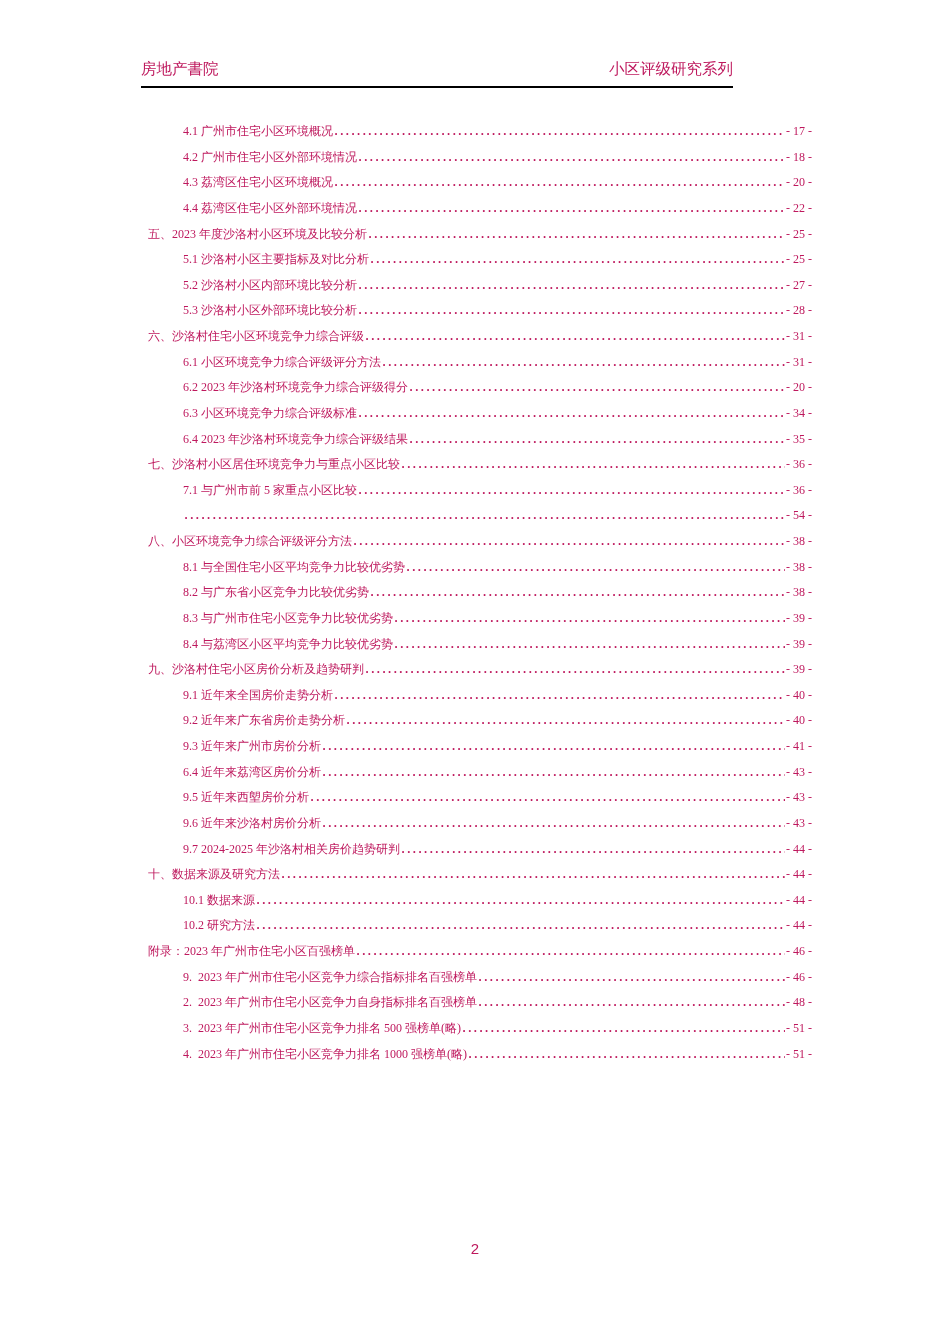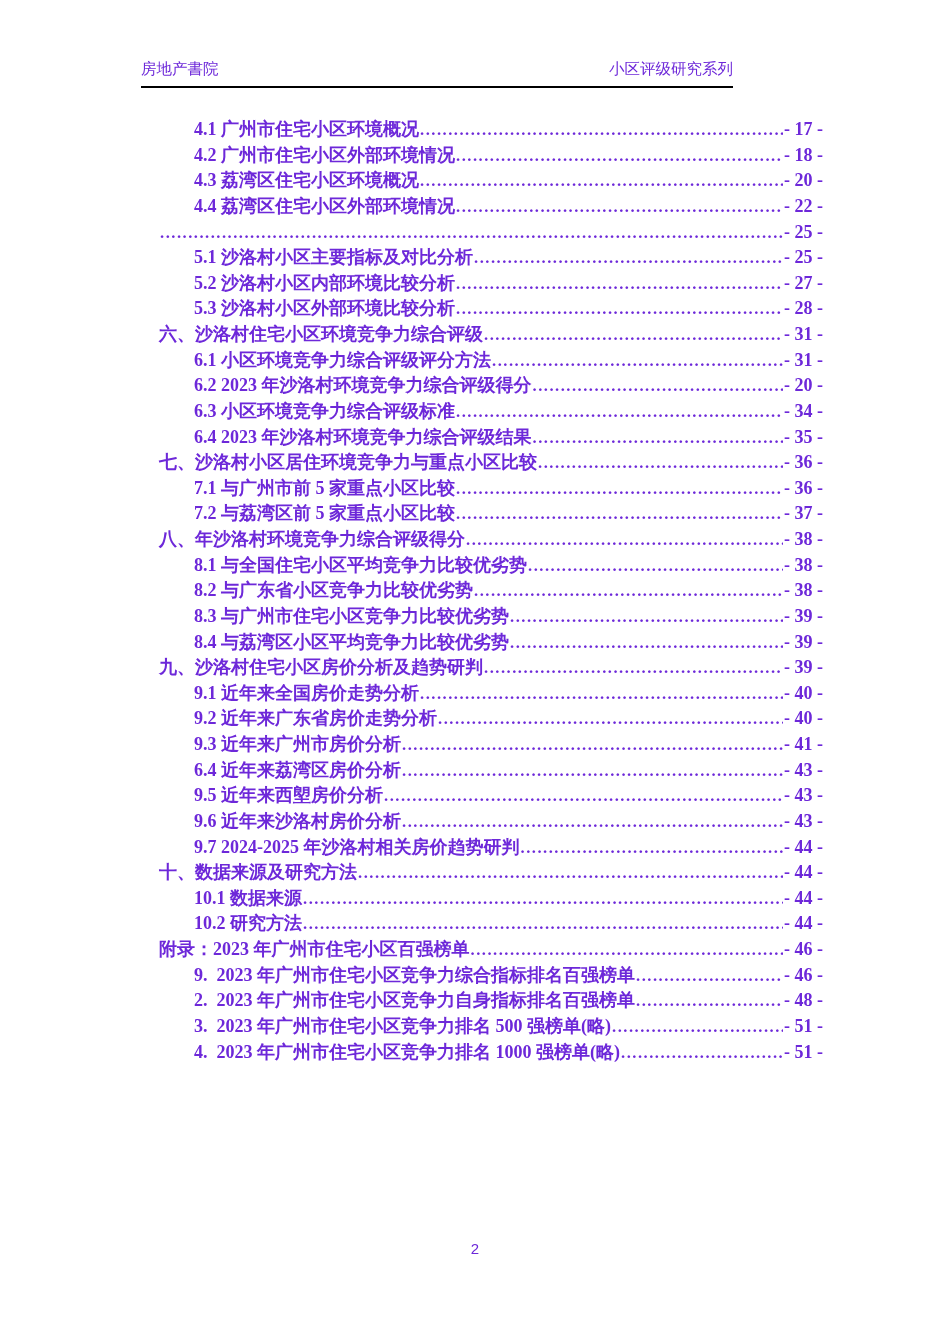--- a/index.html
+++ b/index.html
@@ -5,21 +5,21 @@
   html, body {
     margin: 0;
     padding: 0;
     background: #ffffff;
   }
   .page {
     position: relative;
     width: 872px;
     height: 1344px;
     background: #ffffff;
-    color: #6d28d9;
+    color: #be185d;
     font-family: "Liberation Serif", "DejaVu Serif", serif;
     overflow: hidden;
   }
   
   .header {
     position: absolute;
     left: 141px;
     right: 139px;
     top: 58px;
     display: flex;
@@ -27,25 +27,24 @@
     align-items: flex-end;
     font-family: "Liberation Sans", "DejaVu Sans", sans-serif;
     font-size: 15.5px;
     line-height: 22px;
     padding-bottom: 6px;
     border-bottom: 2.5px solid #000000;
   }
   
   .toc {
     position: absolute;
-    left: 159px;
+    left: 148px;
     top: 117px;
     width: 664px;
-    font-size: 18px;
-    font-weight: bold;
+    font-size: 12px;
   }
   .toc-row {
     display: flex;
     align-items: baseline;
     height: 25.64px;
     line-height: 25.64px;
     cursor: pointer;
   }
   .toc-row.level-2 { padding-left: 35px; }
   .toc-title {
@@ -105,20 +104,21 @@
         <span class="toc-title">4.3 荔湾区住宅小区环境概况</span>
         <span class="toc-dots"></span>
         <span class="toc-page">- 20 -</span>
       </div>
       <div class="toc-row level-2">
         <span class="toc-title">4.4 荔湾区住宅小区外部环境情况</span>
         <span class="toc-dots"></span>
         <span class="toc-page">- 22 -</span>
       </div>
       <div class="toc-row level-1">
+        <span class="toc-title">五、2023 年度沙洛村小区环境及比较分析</span>
         <span class="toc-dots"></span>
         <span class="toc-page">- 25 -</span>
       </div>
       <div class="toc-row level-2">
         <span class="toc-title">5.1 沙洛村小区主要指标及对比分析</span>
         <span class="toc-dots"></span>
         <span class="toc-page">- 25 -</span>
       </div>
       <div class="toc-row level-2">
         <span class="toc-title">5.2 沙洛村小区内部环境比较分析</span>
@@ -159,26 +159,25 @@
         <span class="toc-title">七、沙洛村小区居住环境竞争力与重点小区比较</span>
         <span class="toc-dots"></span>
         <span class="toc-page">- 36 -</span>
       </div>
       <div class="toc-row level-2">
         <span class="toc-title">7.1 与广州市前 5 家重点小区比较</span>
         <span class="toc-dots"></span>
         <span class="toc-page">- 36 -</span>
       </div>
       <div class="toc-row level-2">
-        <span class="toc-title">7.2 与荔湾区前 5 家重点小区比较</span>
-        <span class="toc-dots"></span>
-        <span class="toc-page">- 37 -</span>
-      </div>
-      <div class="toc-row level-1">
-        <span class="toc-title">八、年沙洛村环境竞争力综合评级得分</span>
+        <span class="toc-dots"></span>
+        <span class="toc-page">- 54 -</span>
+      </div>
+      <div class="toc-row level-1">
+        <span class="toc-title">八、小区环境竞争力综合评级评分方法</span>
         <span class="toc-dots"></span>
         <span class="toc-page">- 38 -</span>
       </div>
       <div class="toc-row level-2">
         <span class="toc-title">8.1 与全国住宅小区平均竞争力比较优劣势</span>
         <span class="toc-dots"></span>
         <span class="toc-page">- 38 -</span>
       </div>
       <div class="toc-row level-2">
         <span class="toc-title">8.2 与广东省小区竞争力比较优劣势</span>

